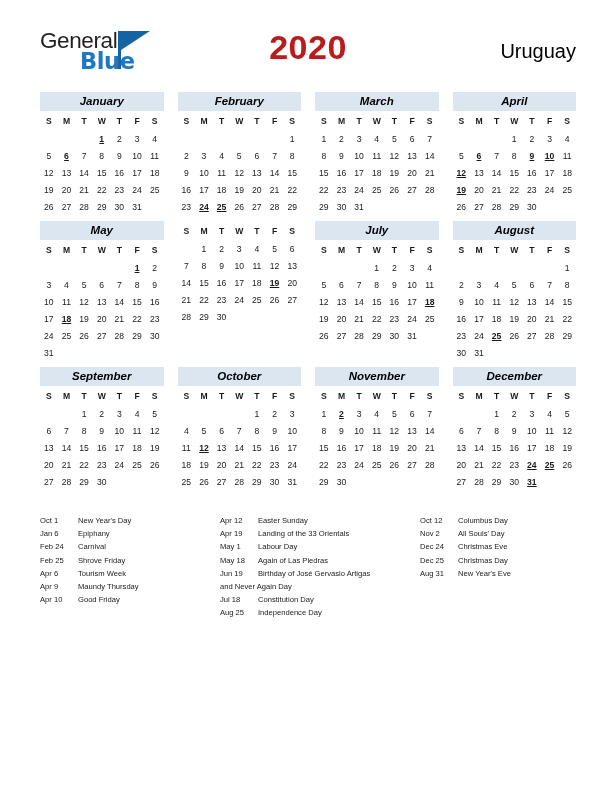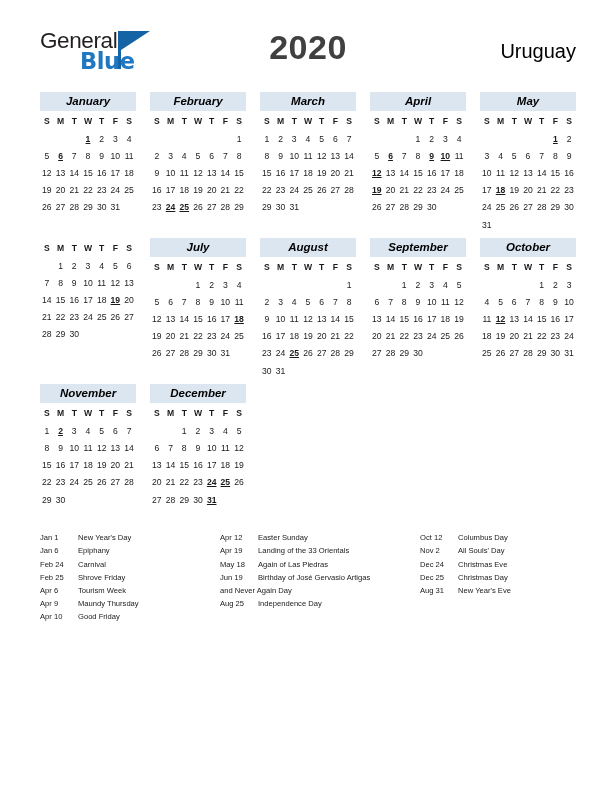--- a/index.html
+++ b/index.html
@@ -74,36 +74,36 @@
   }
   .year {
     position: absolute;
     left: 0;
     right: 0;
     top: 6px;
     text-align: center;
     font-size: 34px;
     font-weight: bold;
     letter-spacing: 0.5px;
-    color: #404040;
+    color: #b91c1c;
   }
   .country {
     position: absolute;
     right: 0;
     top: 18px;
     font-size: 20px;
     font-weight: normal;
     color: #000000;
   }
 
   
   .cal-grid {
     margin: 8px 36px 0 40px;
     display: grid;
-    grid-template-columns: repeat(5, 1fr);
+    grid-template-columns: repeat(4, 1fr);
     column-gap: 14px;
     row-gap: 0px;
   }
   .month {
     width: 100%;
     margin-bottom: 5px;
   }
   .month-title {
     background: #dce6f1;
     text-align: center;
@@ -965,21 +965,21 @@
               <td class="empty">&nbsp;</td>
             </tr>
           </tbody>
         </table>
       </div>
     </div>
 
   <div class="legend">
       <div class="legend-col">
         <div class="legend-row">
-          <span class="legend-date">Jan 1</span>
+          <span class="legend-date">Oct 1</span>
           <span class="legend-name">New Year's Day</span>
         </div>
         <div class="legend-row">
           <span class="legend-date">Jan 6</span>
           <span class="legend-name">Epiphany</span>
         </div>
         <div class="legend-row">
           <span class="legend-date">Feb 24</span>
           <span class="legend-name">Carnival</span>
         </div>
@@ -1003,28 +1003,36 @@
       <div class="legend-col">
         <div class="legend-row">
           <span class="legend-date">Apr 12</span>
           <span class="legend-name">Easter Sunday</span>
         </div>
         <div class="legend-row">
           <span class="legend-date">Apr 19</span>
           <span class="legend-name">Landing of the 33 Orientals</span>
         </div>
         <div class="legend-row">
+          <span class="legend-date">May 1</span>
+          <span class="legend-name">Labour Day</span>
+        </div>
+        <div class="legend-row">
           <span class="legend-date">May 18</span>
           <span class="legend-name">Again of Las Piedras</span>
         </div>
         <div class="legend-row">
           <span class="legend-date">Jun 19</span>
           <span class="legend-name">Birthday of José Gervasio Artigas</span>
         </div>
         <div class="legend-cont">and Never Again Day</div>
+        <div class="legend-row">
+          <span class="legend-date">Jul 18</span>
+          <span class="legend-name">Constitution Day</span>
+        </div>
         <div class="legend-row">
           <span class="legend-date">Aug 25</span>
           <span class="legend-name">Independence Day</span>
         </div>
       </div>
       <div class="legend-col">
         <div class="legend-row">
           <span class="legend-date">Oct 12</span>
           <span class="legend-name">Columbus Day</span>
         </div>

